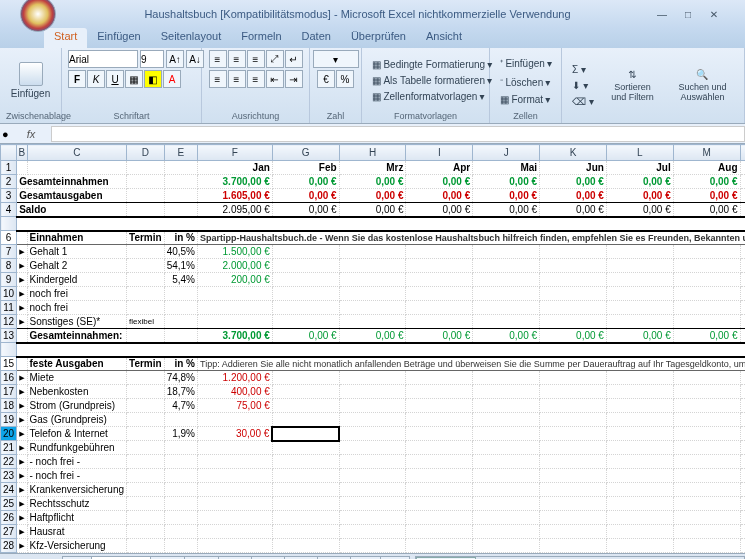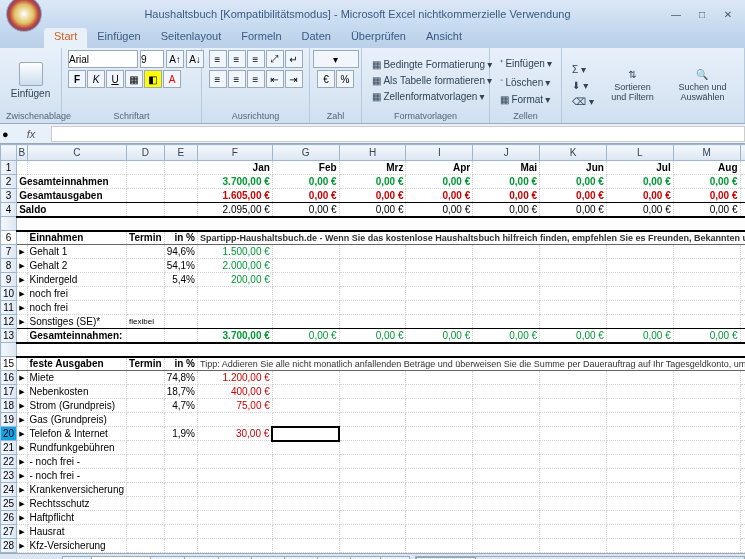--- a/index.html
+++ b/index.html
@@ -1,17 +1,17 @@
 <!DOCTYPE html>
 <html><head>
 <meta charset="utf-8">
 <style>
 * { box-sizing: border-box; margin: 0; padding: 0; font-family: "Segoe UI", Tahoma, sans-serif; }
 body { background: #fff; width: 745px; }
-.titlebar { background: linear-gradient(#dce8f7, #c5d9ef); height: 28px; display: flex; align-items: center; padding: 0 6px; font-size: 11px; color: #3b5a82; }
+.titlebar { background: linear-gradient(#dce8f7, #c5d9ef); height: 28px; display: flex; align-items: center; padding: 0 20px; font-size: 11px; color: #3b5a82; }
 .office-btn { width: 36px; height: 36px; border-radius: 50%; background: radial-gradient(#fff, #e0c060 40%, #c04040 60%, #4060a0 80%); margin-right: 8px; border: 1px solid #9ab; position: relative; z-index: 10; }
 .title-text { flex: 1; text-align: center; }
 .win-controls { display: flex; gap: 4px; }
 .win-btn { width: 22px; height: 16px; font-size: 10px; display: flex; align-items: center; justify-content: center; color: #456; cursor: pointer; }
 .tabs { background: linear-gradient(#c5d9ef, #b8d0e8); display: flex; height: 20px; font-size: 11px; padding-left: 44px; }
 .tab { padding: 2px 10px; color: #3b5a82; cursor: pointer; }
 .tab.active { background: #e8f0fa; border-radius: 3px 3px 0 0; color: #d06020; }
 .ribbon { background: linear-gradient(#e8f0fa, #d0e0f0); height: 76px; display: flex; border-bottom: 1px solid #9ab; font-size: 10px; }
 .rgroup { border-right: 1px solid #b8c8dd; padding: 2px 6px; display: flex; flex-direction: column; justify-content: space-between; }
 .rgroup-label { text-align: center; color: #567; font-size: 9px; }
@@ -286,21 +286,21 @@
           <td class="bold">Einnahmen</td>
   <td class="bold right">Termin</td>
           <td class="bold right">in %</td>
   <td colspan="9" class="tip-text"><b>Spartipp-Haushaltsbuch.de - Wenn Sie das kostenlose Haushaltsbuch hilfreich finden, empfehlen Sie es Freunden, Bekannten und anderen p</b></td>
 </tr>
 <tr>
           <td class="rowhdr">7</td>
           <td class="arrow">▶</td>
           <td>Gehalt 1</td>
           <td></td>
-          <td class="right">94,6%</td>
+          <td class="right">40,5%</td>
           <td class="right green">1.500,00 €</td>
           <td></td>
           <td></td>
           <td></td>
           <td></td>
           <td></td>
           <td></td>
           <td></td>
           <td></td>
         </tr>

